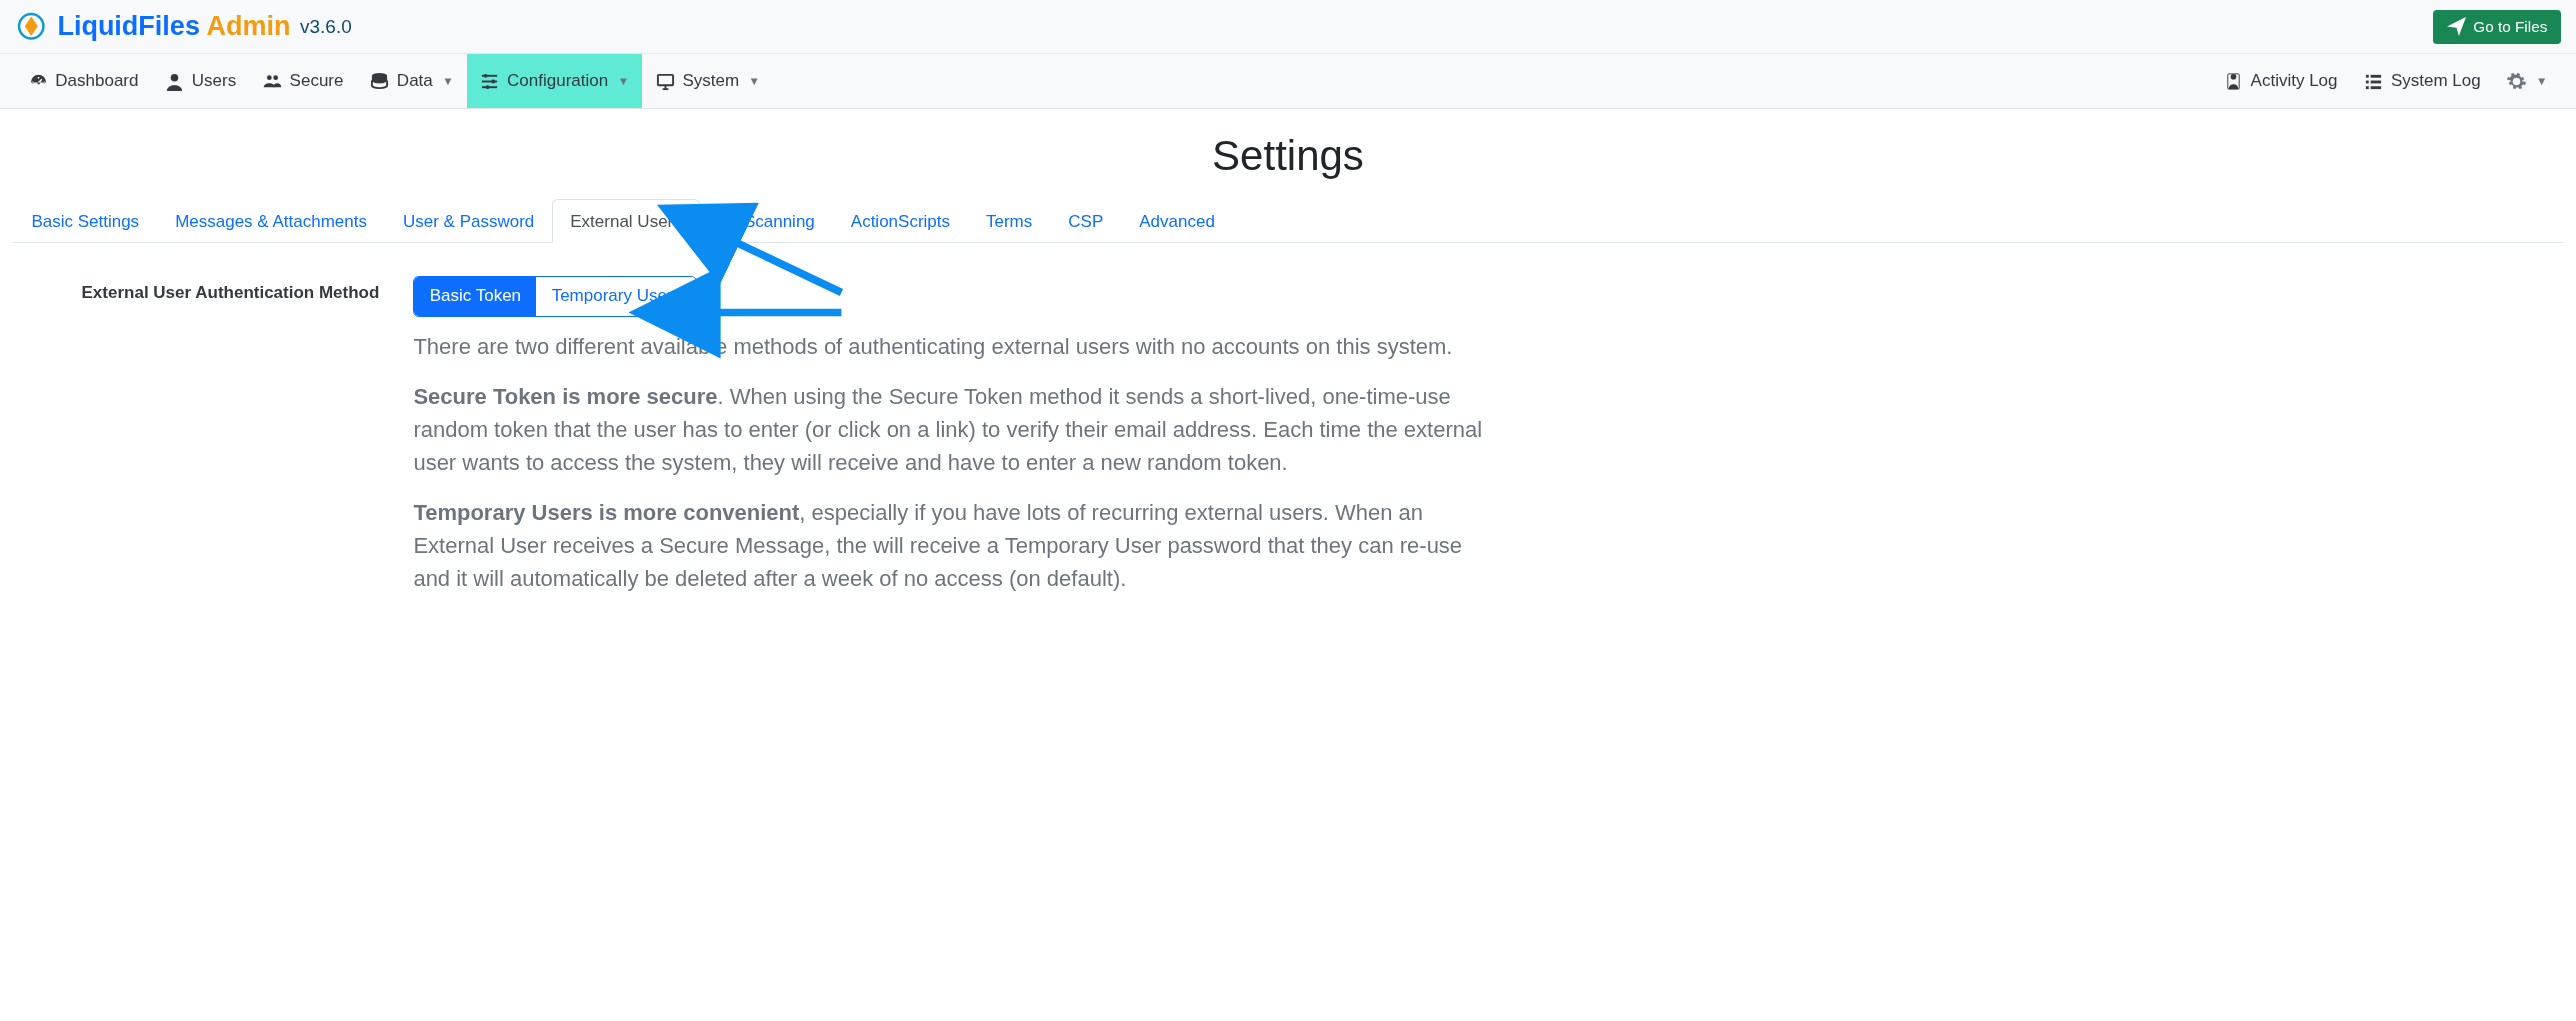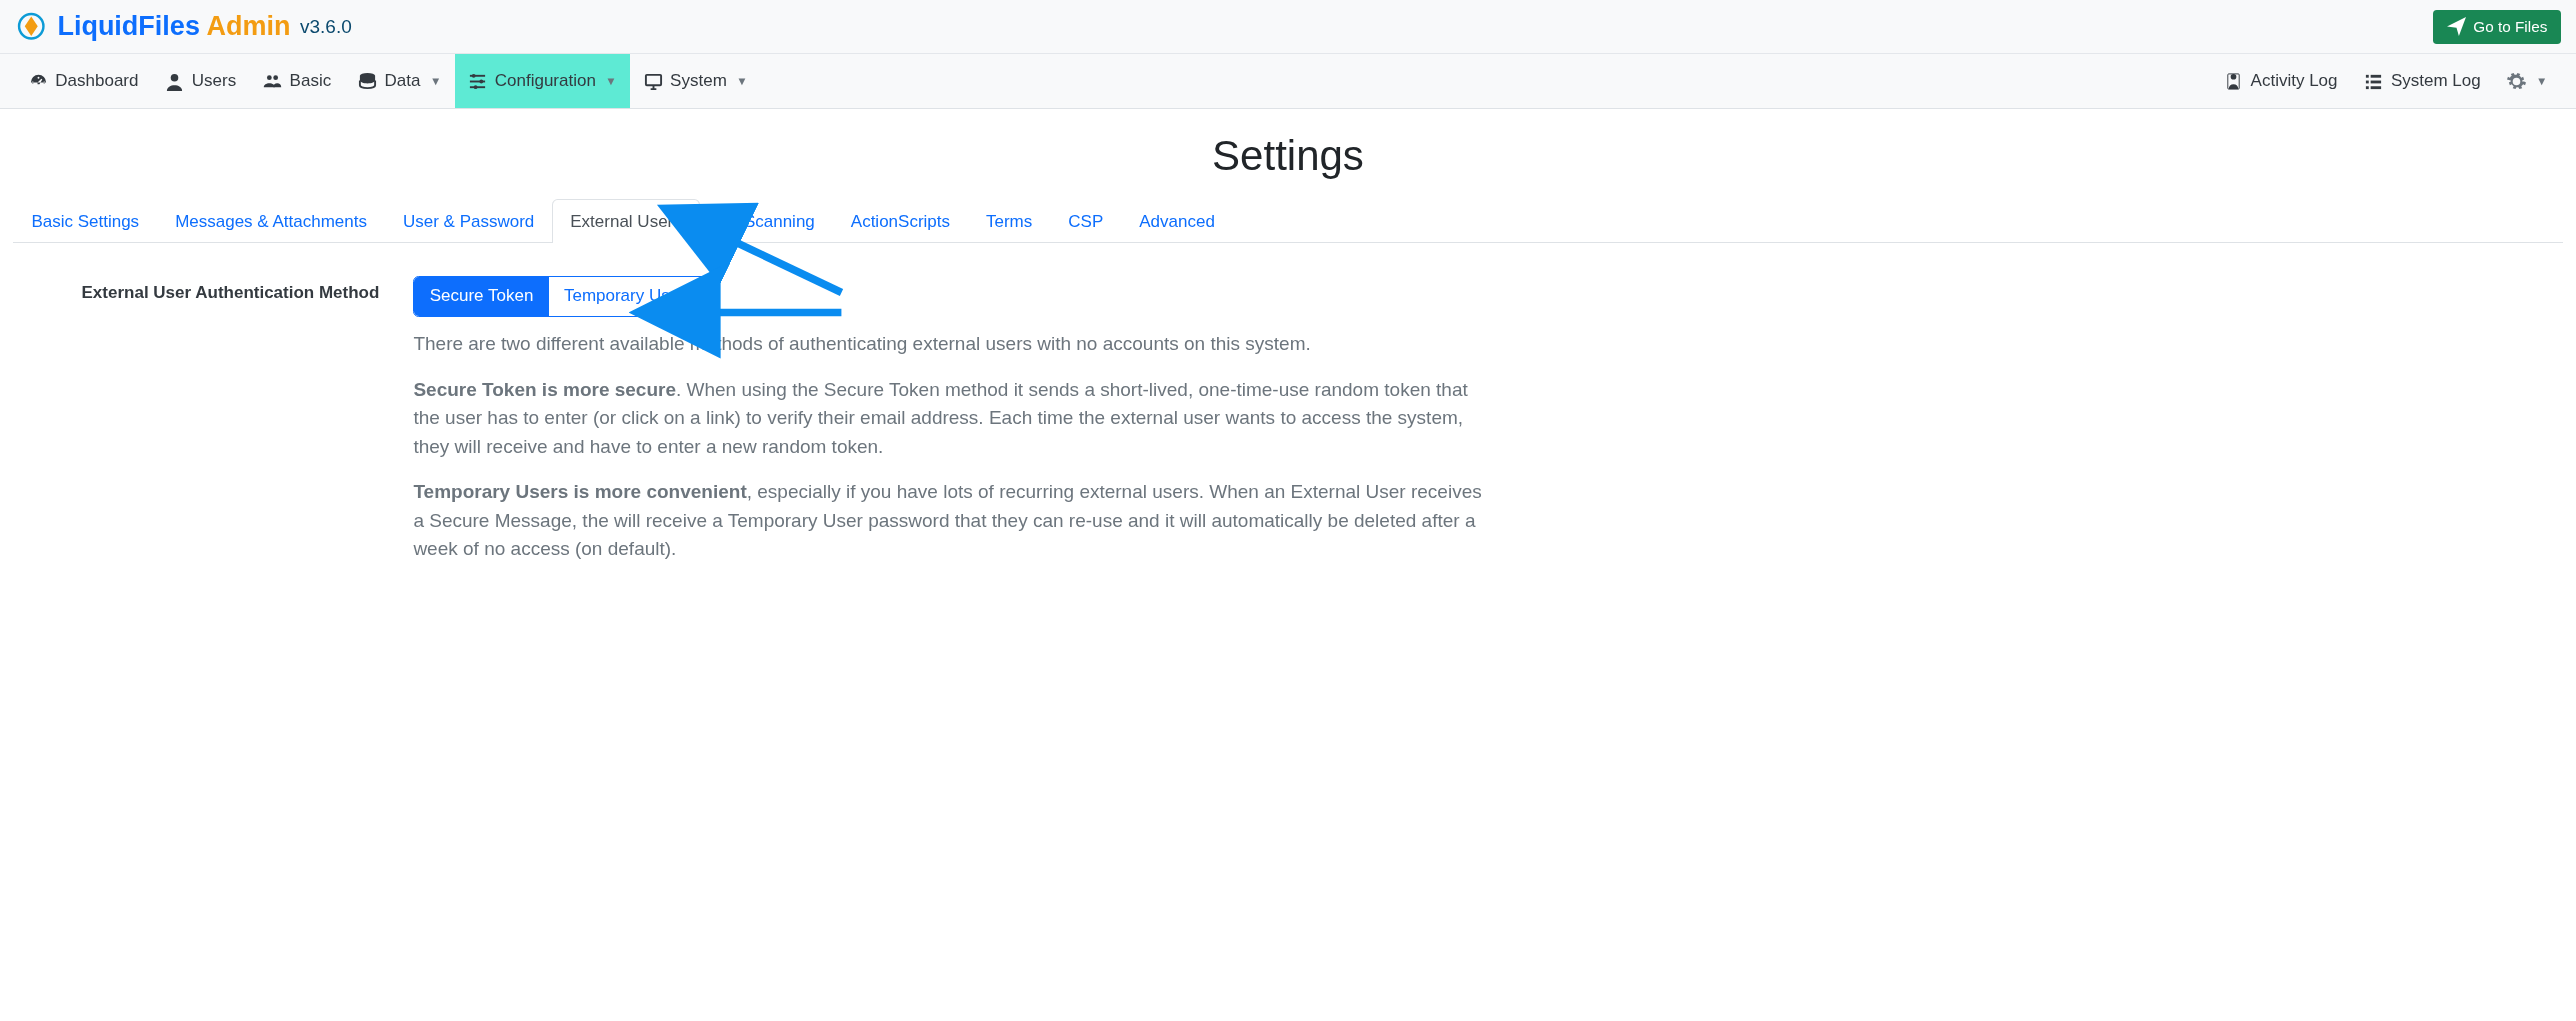--- a/index.html
+++ b/index.html
@@ -31,21 +31,21 @@
   .tabs { display: flex; border-bottom: 1px solid #dee2e6; gap: 0; margin-bottom: 32.5px; }
   .tab { padding: 11.5px 17px; font-size: 17px; color: #0d6efd; cursor: pointer; border: 1px solid transparent; border-bottom: none; border-radius: 5.7px 5.7px 0 0; margin-bottom: -1px; }
   .tab.active { color: #495057; background: #fff; border-color: #dee2e6 #dee2e6 #fff; }
 
   .form-row { display: flex; gap: 34px; padding: 0 29px; }
   .form-label { width: 337px; text-align: right; font-size: 17px; font-weight: 700; color: #343a40; padding-top: 7.6px; }
   .form-content { flex: 1; max-width: 1071px; }
   .seg { display: inline-flex; border: 1px solid #0d6efd; border-radius: 5.7px; overflow: hidden; margin-bottom: 13.4px; }
   .seg-btn { padding: 9.6px 15.3px; font-size: 17px; cursor: pointer; background: #fff; color: #0d6efd; border: none; }
   .seg-btn.active { background: #0d6efd; color: #fff; }
-  .desc { font-size: 19px; color: #6c757d; line-height: 1.5; margin-bottom: 17px; }
+  .desc { font-size: 22px; color: #6c757d; line-height: 1.5; margin-bottom: 17px; }
   .desc strong { color: #6c757d; font-weight: 700; }
 
   .arrow { position: absolute; pointer-events: none; }
   .arrow svg { overflow: visible; }
 </style>
 </head>
 <body>
 
 <div class="topbar">
   <div class="brand">
@@ -92,21 +92,21 @@
     </div>
     <div class="nav-item">
       <span class="nav-icon">
           <svg viewBox="0 0 24 20" fill="#343a40">
             <circle cx="8" cy="6" r="3"></circle>
             <circle cx="16" cy="6" r="3"></circle>
             <path d="M1 18c0-3 3-5 7-5s7 2 7 5H1z"></path>
             <path d="M13 18c0-3 2-5 5-5s5 2 5 5h-10z"></path>
           </svg>
         </span>
-      <span>Basic</span>
+      <span>Secure</span>
     </div>
     <div class="nav-item">
       <span class="nav-icon">
           <svg viewBox="0 0 20 20" fill="#343a40">
             <ellipse cx="10" cy="4" rx="8" ry="3"></ellipse>
             <path d="M2 4v5c0 1.7 3.6 3 8 3s8-1.3 8-3V4"></path>
             <path d="M2 9v5c0 1.7 3.6 3 8 3s8-1.3 8-3V9" fill="none" stroke="#343a40" stroke-width="2"></path>
           </svg>
         </span>
       <span>Data</span>
@@ -186,21 +186,21 @@
     <div class="tab">ActionScripts</div>
     <div class="tab">Terms</div>
     <div class="tab">CSP</div>
     <div class="tab">Advanced</div>
   </div>
 
   <div class="form-row">
     <div class="form-label">External User Authentication Method</div>
     <div class="form-content">
       <div class="seg">
-        <button class="seg-btn active">Secure Token</button>
+        <button class="seg-btn active">Basic Token</button>
         <button class="seg-btn">Temporary Users</button>
       </div>
       <p class="desc">There are two different available methods of authenticating external users with no accounts on this system.</p>
       <p class="desc">
         <strong>Secure Token is more secure</strong><span>. When using the Secure Token method it sends a short-lived, one-time-use random token that the user has to enter (or click on a link) to verify their email address. Each time the external user wants to access the system, they will receive and have to enter a new random token.</span>
       </p>
       <p class="desc">
         <strong>Temporary Users is more convenient</strong><span>, especially if you have lots of recurring external users. When an External User receives a Secure Message, the will receive a Temporary User password that they can re-use and it will automatically be deleted after a week of no access (on default).</span>
       </p>
     </div>

